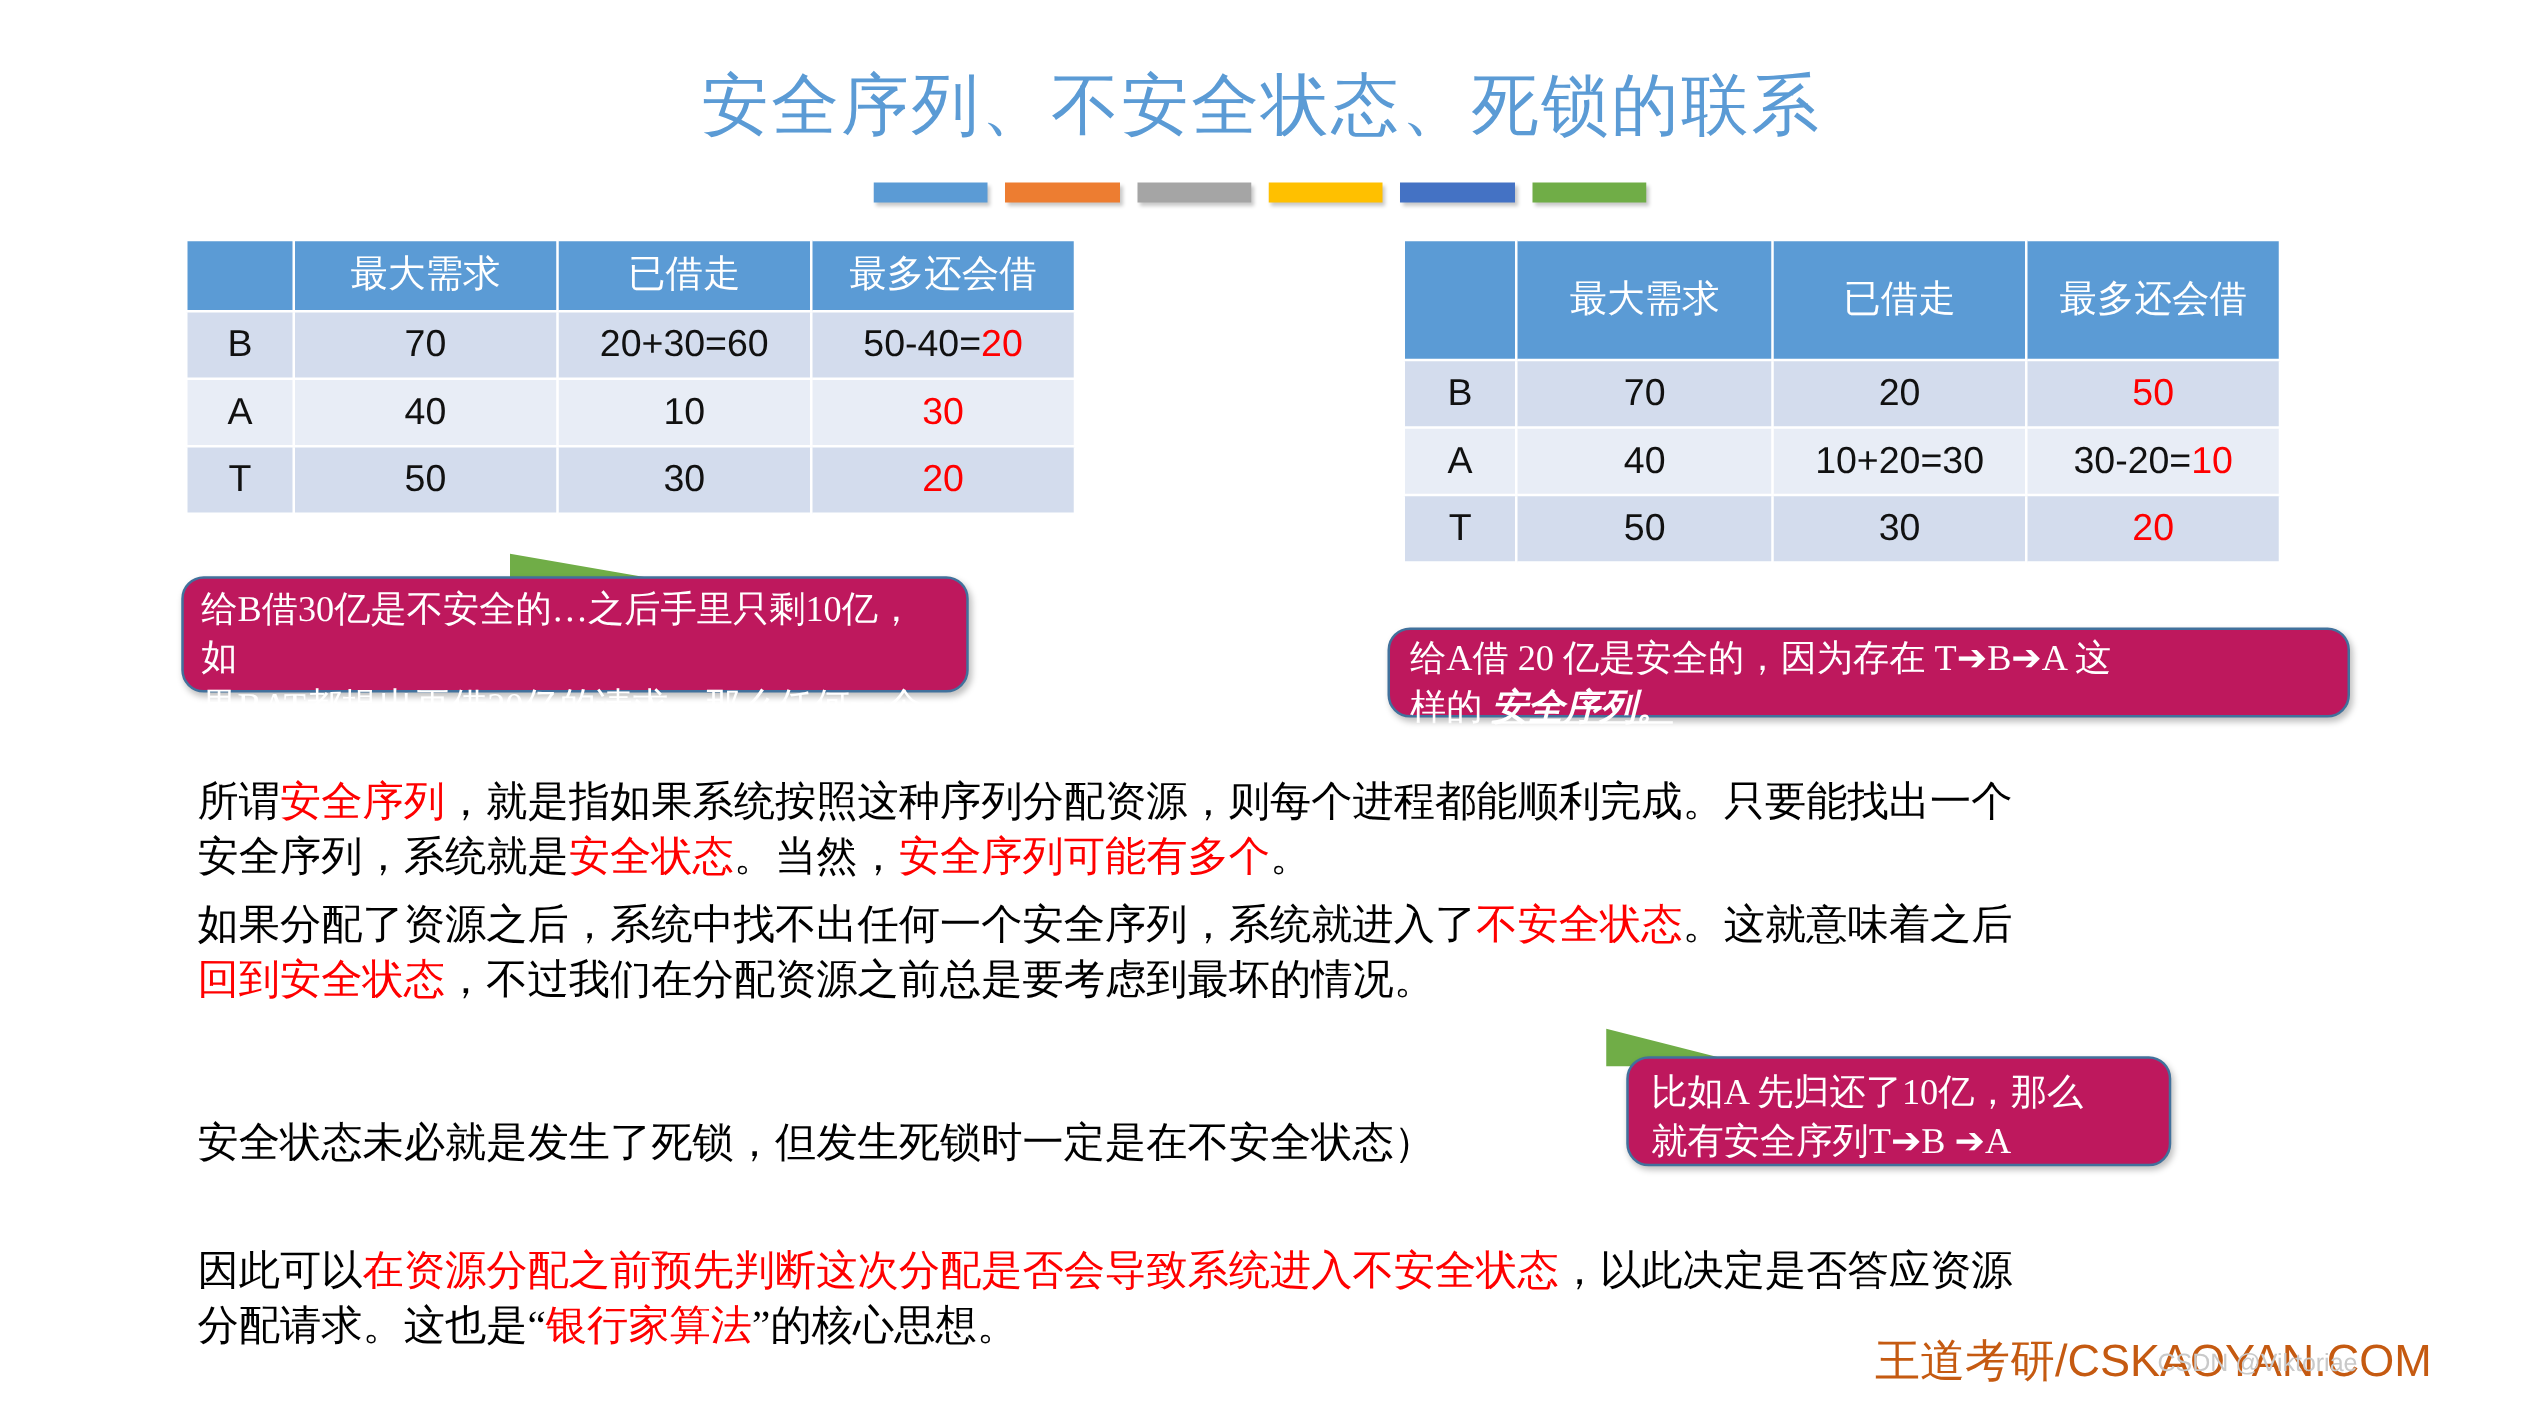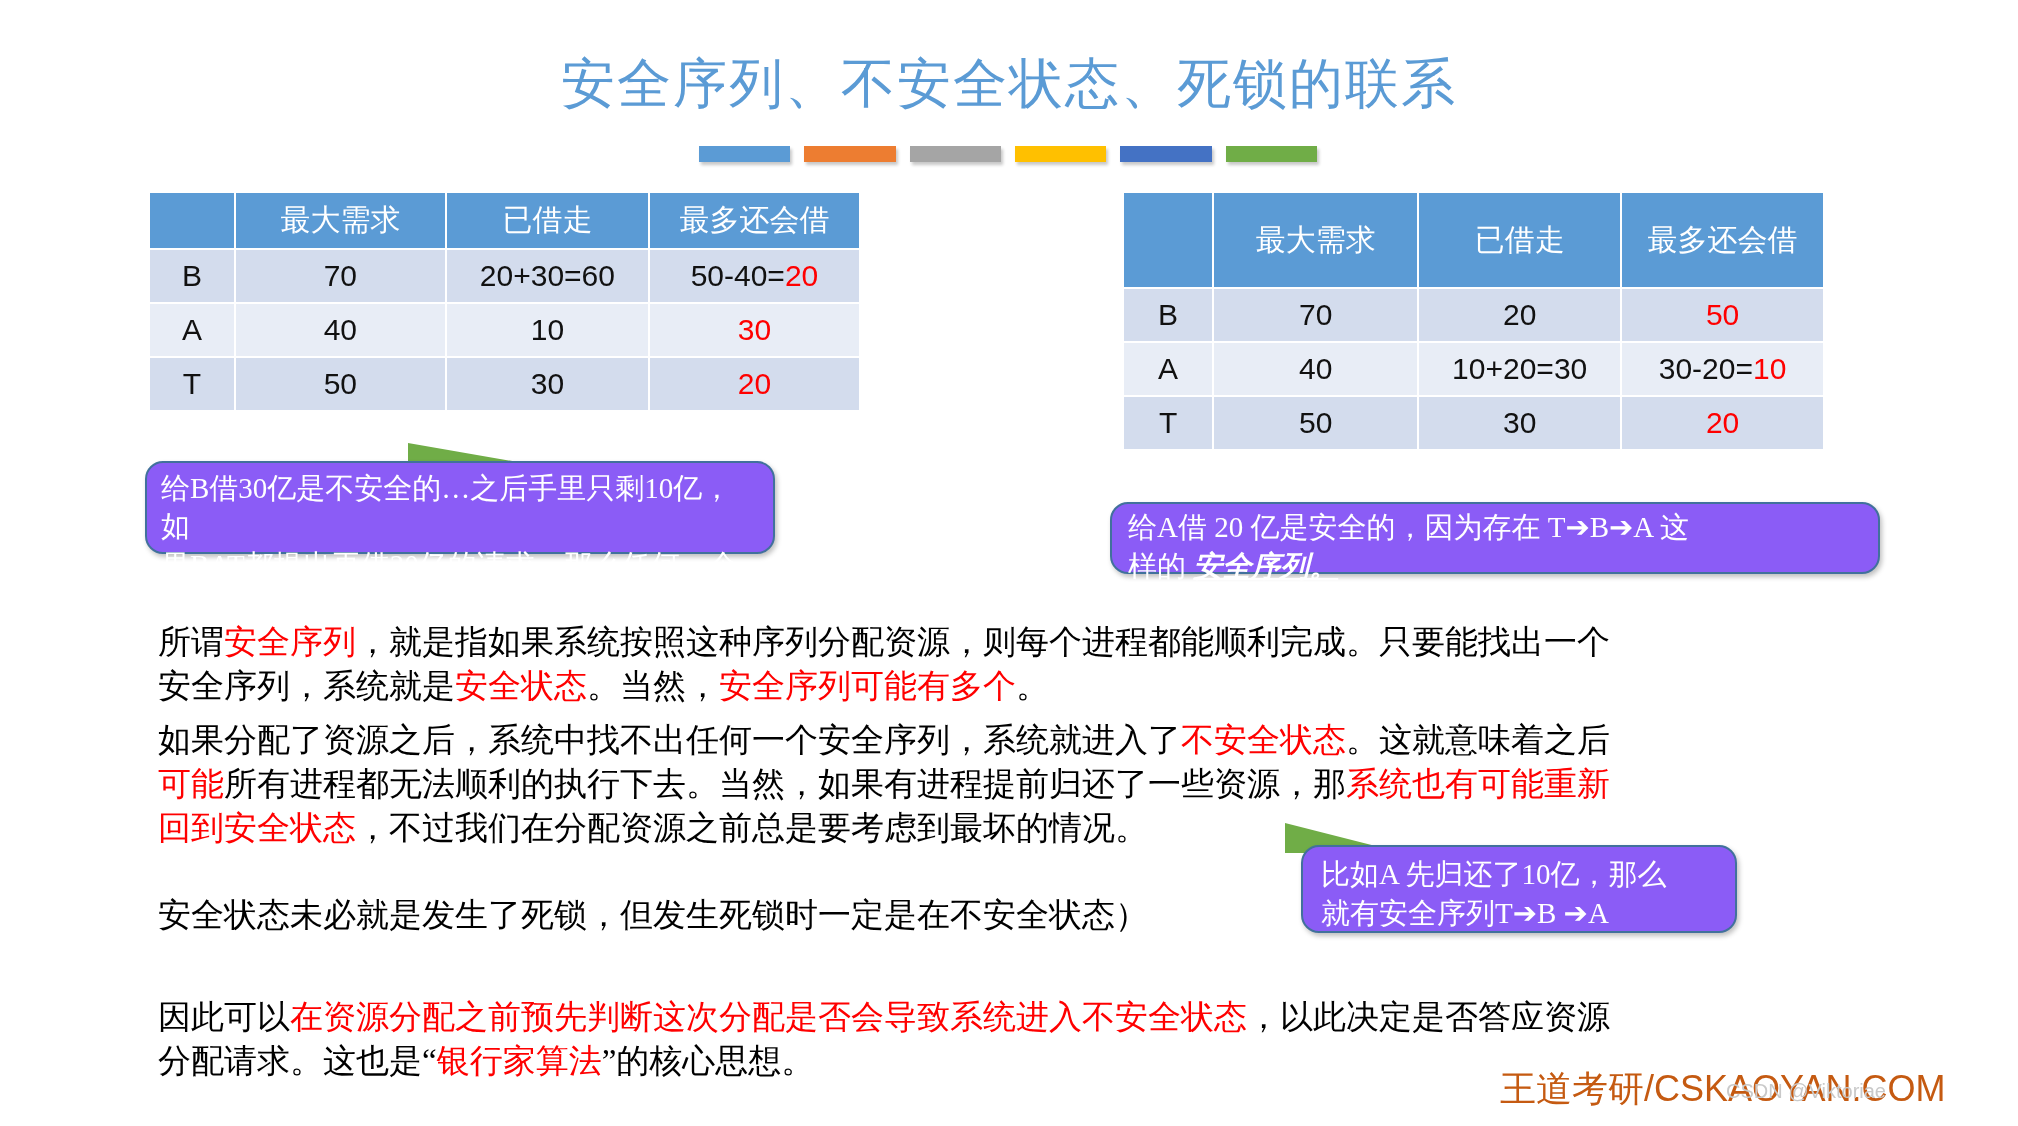--- a/index.html
+++ b/index.html
@@ -39,21 +39,21 @@
   #table-left col.c3{width:182px;}
   #table-right{left:1122px;top:191px;width:703px;}
   #table-right col.c0{width:80px;}
   #table-right col.c1{width:182px;}
   #table-right col.c2{width:180px;}
   #table-right col.c3{width:180px;}
   #table-right th{padding:12px 4px;}
   #table-right thead th{height:70px;vertical-align:middle;}
   
   .callout{
-    position:absolute;background:#8b5cf6;border:2px solid #41719c;border-radius:18px;
+    position:absolute;background:#be185d;border:2px solid #41719c;border-radius:18px;
     color:#ffffff;font-family:"Liberation Serif","DejaVu Serif",serif;
     box-shadow:2px 3px 5px rgba(0,0,0,.25);
     box-sizing:border-box;
   }
   .callout .txt{display:block;}
   #callout-left{left:145px;top:461px;width:630px;height:93px;padding:6px 14px 0 14px;
                 font-size:29px;line-height:1.32;}
   #callout-right{left:1110px;top:474px;width:770px;height:72px;padding:4px 16px 0 16px;
                  font-size:29px;line-height:1.35;margin-top:28px;}
   #callout-right .seq{font-weight:bold;font-style:italic;text-decoration:underline;}
@@ -185,21 +185,20 @@
   <span class="txt">比如A 先归还了10亿，那么</span>
   <span class="txt">就有安全序列T➔B ➔A</span>
 </div>
 
 <div class="para" id="para1">
     <span class="ln"><span>所谓</span><span class="red">安全序列</span><span>，就是指如果系统按照这种序列分配资源，则每个进程都能顺利完成。只要能找出一个</span></span>
     <span class="ln"><span>安全序列，系统就是</span><span class="red">安全状态</span><span>。当然，</span><span class="red">安全序列可能有多个</span><span>。</span></span>
   </div>
 <div class="para" id="para2">
     <span class="ln"><span>如果分配了资源之后，系统中找不出任何一个安全序列，系统就进入了</span><span class="red">不安全状态</span><span>。这就意味着之后</span></span>
-    <span class="ln"><span class="red">可能</span><span>所有进程都无法顺利的执行下去。当然，如果有进程提前归还了一些资源，那</span><span class="red">系统也有可能重新</span></span>
     <span class="ln"><span class="red">回到安全状态</span><span>，不过我们在分配资源之前总是要考虑到最坏的情况。</span></span>
   </div>
 <div class="para" id="para3">
     <span class="ln"><span>安全状态未必就是发生了死锁，但发生死锁时一定是在不安全状态）</span></span>
   </div>
 <div class="para" id="para4">
     <span class="ln"><span>因此可以</span><span class="red">在资源分配之前预先判断这次分配是否会导致系统进入不安全状态</span><span>，以此决定是否答应资源</span></span>
     <span class="ln"><span>分配请求。这也是“</span><span class="red">银行家算法</span><span>”的核心思想。</span></span>
   </div>
 

